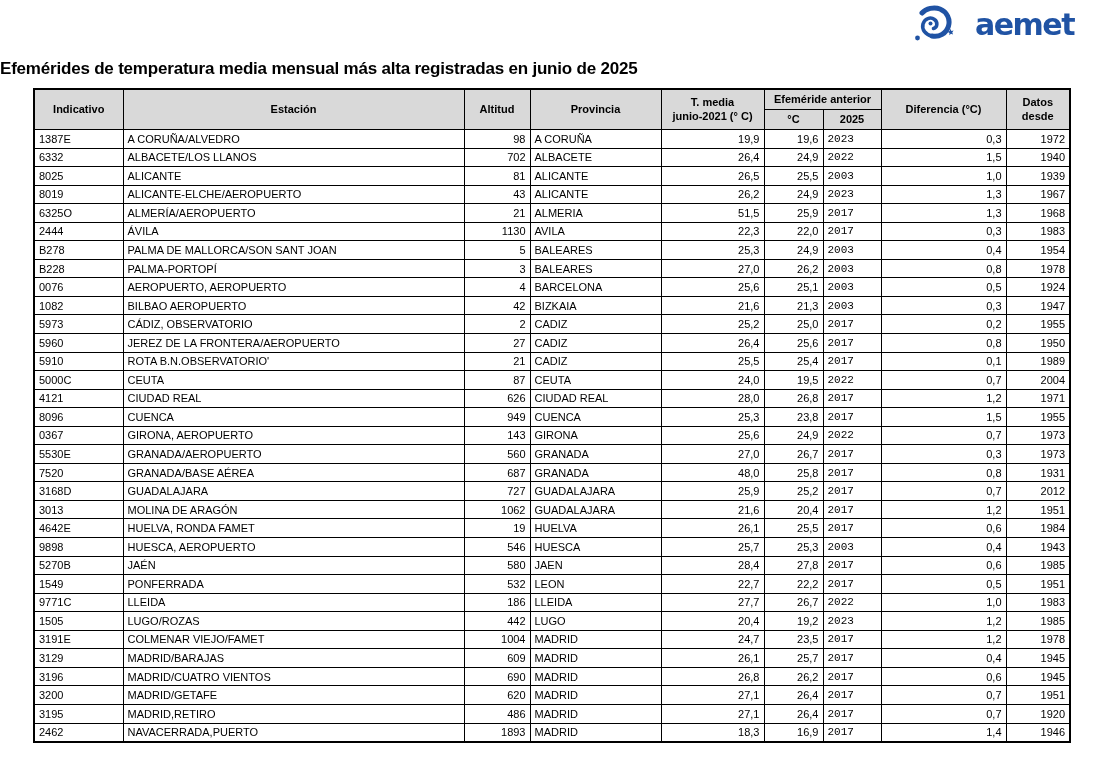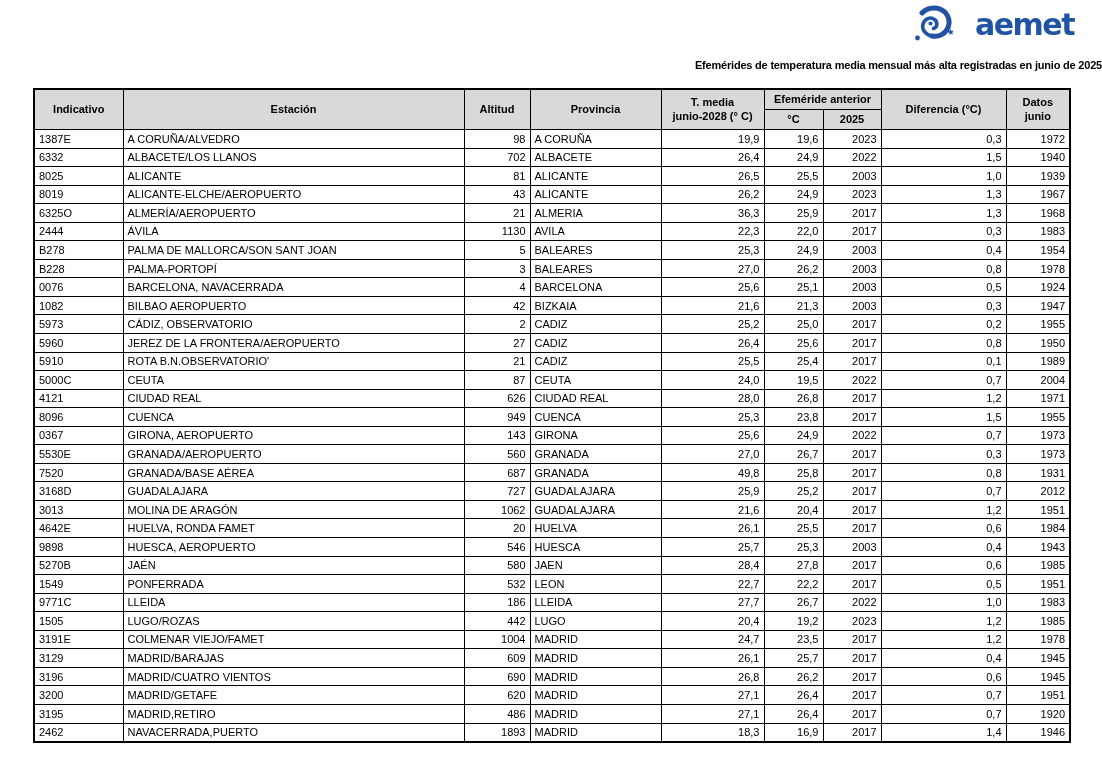--- a/index.html
+++ b/index.html
@@ -30,22 +30,22 @@
     font-weight: bold;
     letter-spacing: -1.5px;
     line-height: 1;
     padding-bottom: 4px;
   }
   .doc-title {
     position: absolute;
     top: 59px;
     left: 0;
     width: 100%;
-    text-align: right;
-    font-size: 11px;
+    text-align: left;
+    font-size: 17px;
     font-weight: bold;
     letter-spacing: -0.2px;
   }
   table.records {
     position: absolute;
     left: 33px;
     top: 88px;
     width: 1036px;
     border-collapse: collapse;
     table-layout: fixed;
@@ -68,21 +68,21 @@
   }
   table.records thead tr.h1 th { height: 19px; }
   table.records thead tr.h2 th { height: 19px; }
   table.records tbody td {
     height: 17.55px;
     vertical-align: middle;
     line-height: 1.1;
   }
   .a-left   { text-align: left; }
   .a-right  { text-align: right; }
-  .a-center { text-align: right; }
+  .a-center { text-align: left; font-family: Liberation Mono, monospace; }
   .hdr-line { display: block; }
 </style>
 </head>
 <body>
 
 <div class="page">
 
   <div class="logo">
     <span>
       <svg width="42" height="40" viewBox="0 0 42 40">
@@ -113,27 +113,27 @@
       <col style="width:64px">
     </colgroup>
     <thead>
       <tr class="h1">
         <th rowspan="2">Indicativo</th>
         <th rowspan="2">Estación</th>
         <th rowspan="2">Altitud</th>
         <th rowspan="2">Provincia</th>
         <th rowspan="2">
           <span class="hdr-line">T. media</span>
-          <span class="hdr-line">junio-2028 (° C)</span>
+          <span class="hdr-line">junio-2021 (° C)</span>
         </th>
         <th colspan="2">Efeméride anterior</th>
         <th rowspan="2">Diferencia (°C)</th>
         <th rowspan="2">
           <span class="hdr-line">Datos</span>
-          <span class="hdr-line">junio</span>
+          <span class="hdr-line">desde</span>
         </th>
       </tr>
       <tr class="h2">
         <th>°C</th>
         <th>2025</th>
       </tr>
     </thead>
     <tbody>
         <tr>
           <td class="a-left">1387E</td>
@@ -177,21 +177,21 @@
           <td class="a-right">24,9</td>
           <td class="a-center">2023</td>
           <td class="a-right">1,3</td>
           <td class="a-right">1967</td>
         </tr>
         <tr>
           <td class="a-left">6325O</td>
           <td class="a-left">ALMERÍA/AEROPUERTO</td>
           <td class="a-right">21</td>
           <td class="a-left">ALMERIA</td>
-          <td class="a-right">36,3</td>
+          <td class="a-right">51,5</td>
           <td class="a-right">25,9</td>
           <td class="a-center">2017</td>
           <td class="a-right">1,3</td>
           <td class="a-right">1968</td>
         </tr>
         <tr>
           <td class="a-left">2444</td>
           <td class="a-left">ÁVILA</td>
           <td class="a-right">1130</td>
           <td class="a-left">AVILA</td>
@@ -218,21 +218,21 @@
           <td class="a-right">3</td>
           <td class="a-left">BALEARES</td>
           <td class="a-right">27,0</td>
           <td class="a-right">26,2</td>
           <td class="a-center">2003</td>
           <td class="a-right">0,8</td>
           <td class="a-right">1978</td>
         </tr>
         <tr>
           <td class="a-left">0076</td>
-          <td class="a-left">BARCELONA, NAVACERRADA</td>
+          <td class="a-left">AEROPUERTO, AEROPUERTO</td>
           <td class="a-right">4</td>
           <td class="a-left">BARCELONA</td>
           <td class="a-right">25,6</td>
           <td class="a-right">25,1</td>
           <td class="a-center">2003</td>
           <td class="a-right">0,5</td>
           <td class="a-right">1924</td>
         </tr>
         <tr>
           <td class="a-left">1082</td>
@@ -331,21 +331,21 @@
           <td class="a-right">26,7</td>
           <td class="a-center">2017</td>
           <td class="a-right">0,3</td>
           <td class="a-right">1973</td>
         </tr>
         <tr>
           <td class="a-left">7520</td>
           <td class="a-left">GRANADA/BASE AÉREA</td>
           <td class="a-right">687</td>
           <td class="a-left">GRANADA</td>
-          <td class="a-right">49,8</td>
+          <td class="a-right">48,0</td>
           <td class="a-right">25,8</td>
           <td class="a-center">2017</td>
           <td class="a-right">0,8</td>
           <td class="a-right">1931</td>
         </tr>
         <tr>
           <td class="a-left">3168D</td>
           <td class="a-left">GUADALAJARA</td>
           <td class="a-right">727</td>
           <td class="a-left">GUADALAJARA</td>
@@ -362,21 +362,21 @@
           <td class="a-left">GUADALAJARA</td>
           <td class="a-right">21,6</td>
           <td class="a-right">20,4</td>
           <td class="a-center">2017</td>
           <td class="a-right">1,2</td>
           <td class="a-right">1951</td>
         </tr>
         <tr>
           <td class="a-left">4642E</td>
           <td class="a-left">HUELVA, RONDA FAMET</td>
-          <td class="a-right">20</td>
+          <td class="a-right">19</td>
           <td class="a-left">HUELVA</td>
           <td class="a-right">26,1</td>
           <td class="a-right">25,5</td>
           <td class="a-center">2017</td>
           <td class="a-right">0,6</td>
           <td class="a-right">1984</td>
         </tr>
         <tr>
           <td class="a-left">9898</td>
           <td class="a-left">HUESCA, AEROPUERTO</td>

